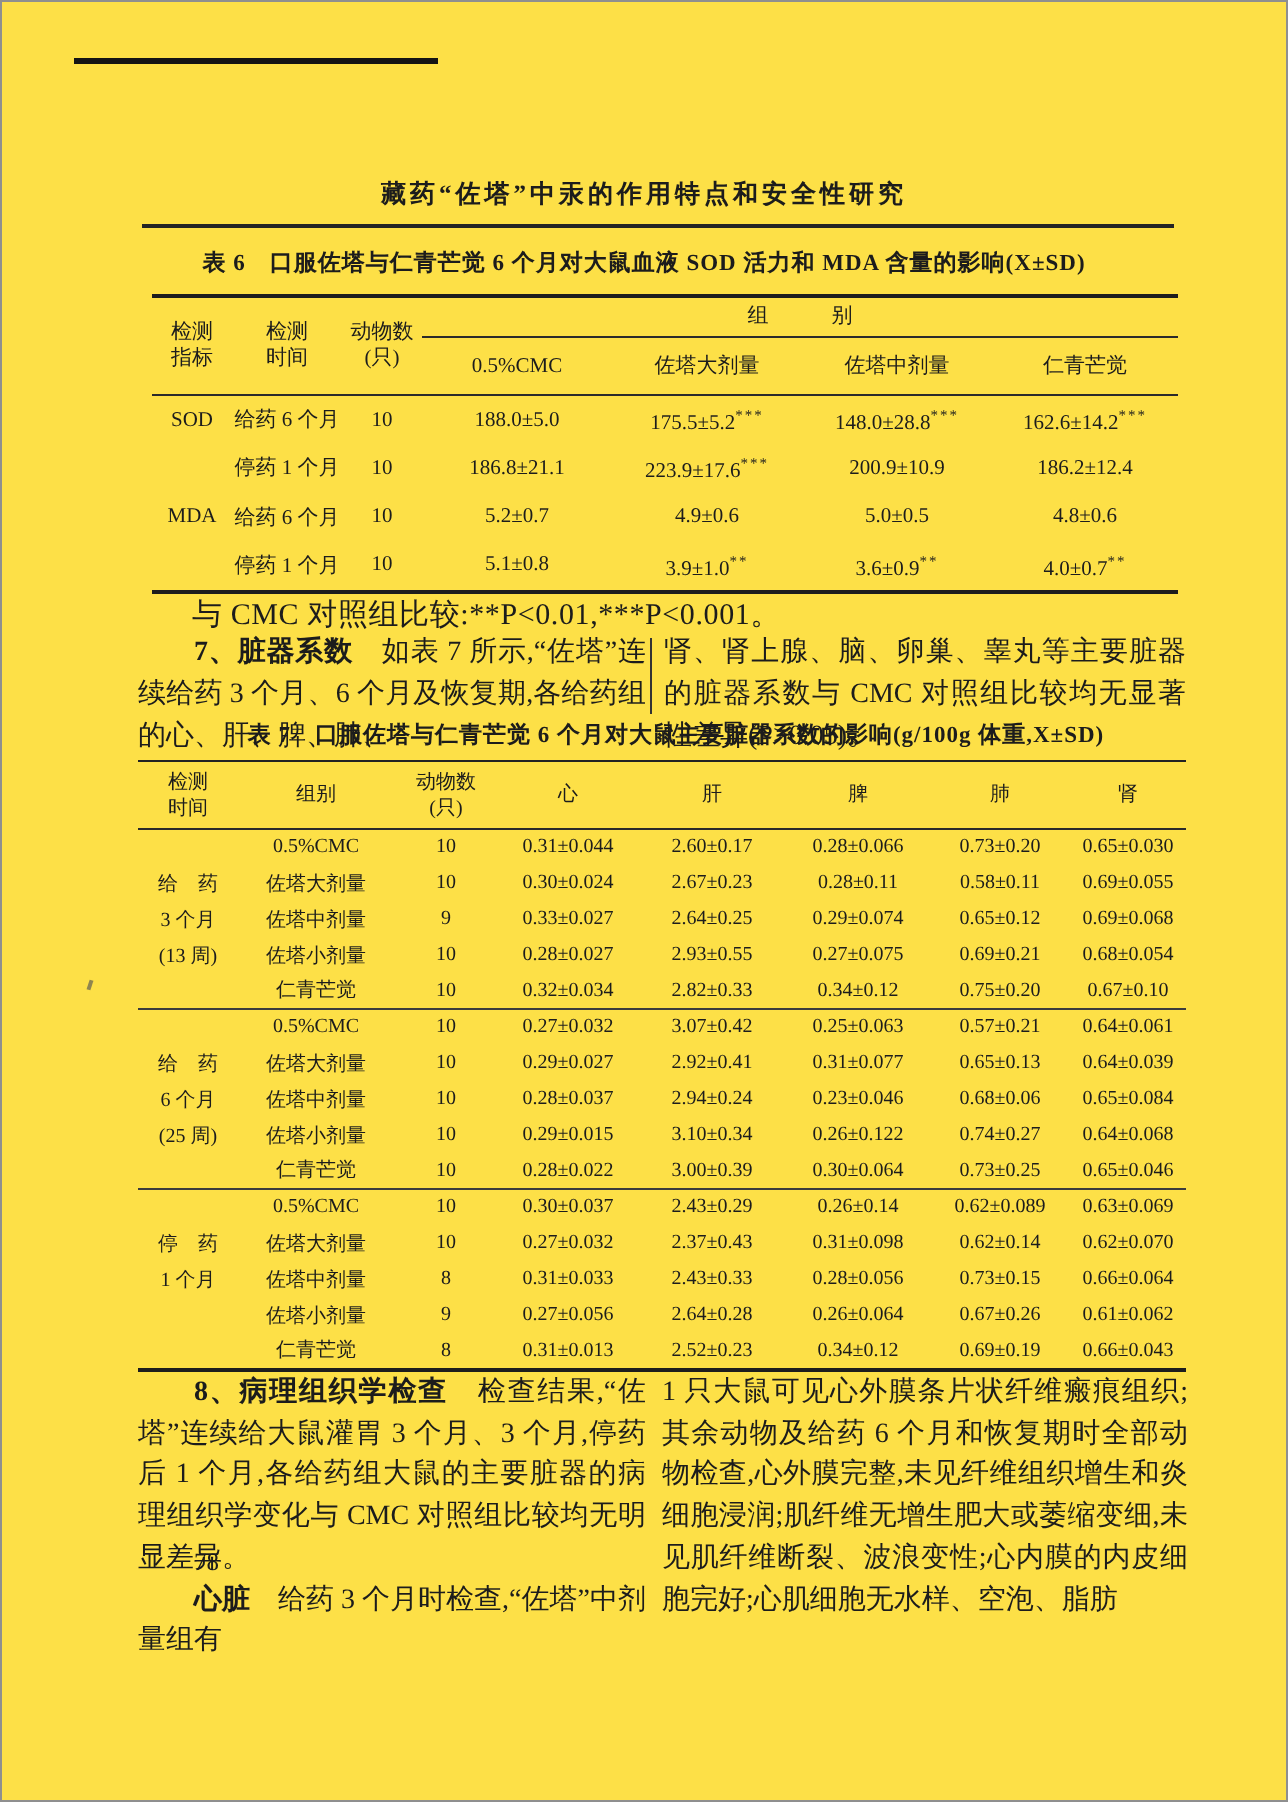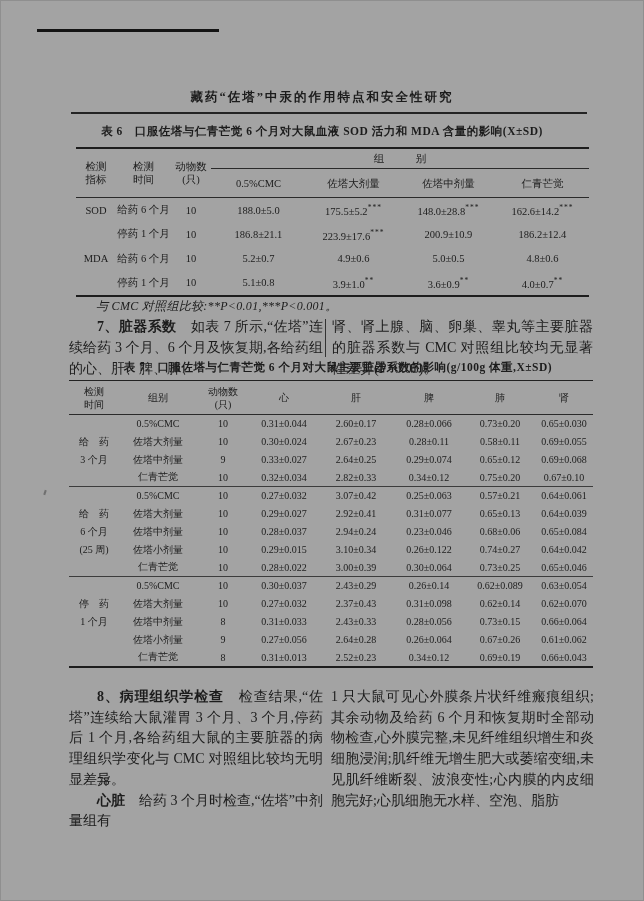--- a/index.html
+++ b/index.html
@@ -1,18 +1,18 @@
 <!DOCTYPE html>
 <html><head>
 <meta charset="utf-8">
 <style>
   html,body{margin:0;padding:0;background:#e8e8e8;}
   .page{
     position:relative;width:644px;height:901px;margin:0;
-    background:#a3a3a3;border:1px solid #8f8f8f;box-sizing:border-box;
+    background:#fde047;border:1px solid #8f8f8f;box-sizing:border-box;
     font-family:"Liberation Serif","DejaVu Serif",serif;color:#1c1c1c;
     overflow:hidden;
   }
   .abs{position:absolute;}
   
   .top-rule{left:36px;top:28px;width:182px;height:3px;background:#141414;}
   .header-title{left:0;top:88px;width:100%;text-align:center;font-size:12.5px;font-weight:bold;letter-spacing:2px;}
   .header-rule{left:70px;top:111px;width:516px;height:2px;background:#242424;}
   
   .tbl-title{left:0;width:100%;text-align:center;font-size:11.5px;font-weight:bold;letter-spacing:.5px;}
@@ -30,21 +30,21 @@
   .t6 thead th{border-bottom:1.2px solid #2a2a2a;}
   .t6 tbody tr{height:24.5px;}
   .t7{left:68px;top:379px;width:524px;font-size:10px;
       border-top:1.5px solid #222;border-bottom:2.2px solid #1d1d1d;}
   .t7 thead tr{height:34px;}
   .t7 thead th{border-bottom:1.5px solid #2a2a2a;}
   .t7 tbody tr{height:18px;}
   .t7 tbody tr.group-end td{border-bottom:1px solid #3c3c3c;}
   .val sup{font-size:7.5px;vertical-align:super;letter-spacing:1px;}
   
-  .footnote{left:95px;top:297px;font-size:12px;letter-spacing:.3px;font-style:italic;}
+  .footnote{left:95px;top:297px;font-size:15px;letter-spacing:.3px;}
   
   .col{font-size:14px;line-height:21px;text-align:justify;}
   .col p{margin:0;text-indent:2em;}
   .col p.noindent{text-indent:0;}
   .sec7-left{left:68px;top:315px;width:254px;}
   .sec7-right{left:331px;top:315px;width:261px;font-family:Liberation Serif, serif;}
   .col-divider{left:324px;top:318px;width:1.3px;height:38px;background:#333;}
   .sec8-left{left:68px;top:686px;width:254px;line-height:20.7px;}
   .sec8-right{left:330px;top:686px;width:263px;line-height:20.7px;}
   .term{font-weight:bold;}
@@ -191,20 +191,30 @@
         <tr>
           <td>3 个月</td>
           <td>佐塔中剂量</td>
           <td>9</td>
           <td class="val">0.33±0.027</td>
           <td class="val">2.64±0.25</td>
           <td class="val">0.29±0.074</td>
           <td class="val">0.65±0.12</td>
           <td class="val">0.69±0.068</td>
         </tr>
+        <tr>
+          <td>(13 周)</td>
+          <td>佐塔小剂量</td>
+          <td>10</td>
+          <td class="val">0.28±0.027</td>
+          <td class="val">2.93±0.55</td>
+          <td class="val">0.27±0.075</td>
+          <td class="val">0.69±0.21</td>
+          <td class="val">0.68±0.054</td>
+        </tr>
         <tr class="group-end">
           <td></td>
           <td>仁青芒觉</td>
           <td>10</td>
           <td class="val">0.32±0.034</td>
           <td class="val">2.82±0.33</td>
           <td class="val">0.34±0.12</td>
           <td class="val">0.75±0.20</td>
           <td class="val">0.67±0.10</td>
         </tr>
@@ -239,41 +249,41 @@
           <td class="val">0.65±0.084</td>
         </tr>
         <tr>
           <td>(25 周)</td>
           <td>佐塔小剂量</td>
           <td>10</td>
           <td class="val">0.29±0.015</td>
           <td class="val">3.10±0.34</td>
           <td class="val">0.26±0.122</td>
           <td class="val">0.74±0.27</td>
-          <td class="val">0.64±0.042</td>
+          <td class="val">0.64±0.068</td>
         </tr>
         <tr class="group-end">
           <td></td>
           <td>仁青芒觉</td>
           <td>10</td>
           <td class="val">0.28±0.022</td>
           <td class="val">3.00±0.39</td>
           <td class="val">0.30±0.064</td>
           <td class="val">0.73±0.25</td>
           <td class="val">0.65±0.046</td>
         </tr>
         <tr>
           <td></td>
           <td>0.5%CMC</td>
           <td>10</td>
           <td class="val">0.30±0.037</td>
           <td class="val">2.43±0.29</td>
           <td class="val">0.26±0.14</td>
           <td class="val">0.62±0.089</td>
-          <td class="val">0.63±0.054</td>
+          <td class="val">0.63±0.069</td>
         </tr>
         <tr>
           <td>停　药</td>
           <td>佐塔大剂量</td>
           <td>10</td>
           <td class="val">0.27±0.032</td>
           <td class="val">2.37±0.43</td>
           <td class="val">0.31±0.098</td>
           <td class="val">0.62±0.14</td>
           <td class="val">0.62±0.070</td>

